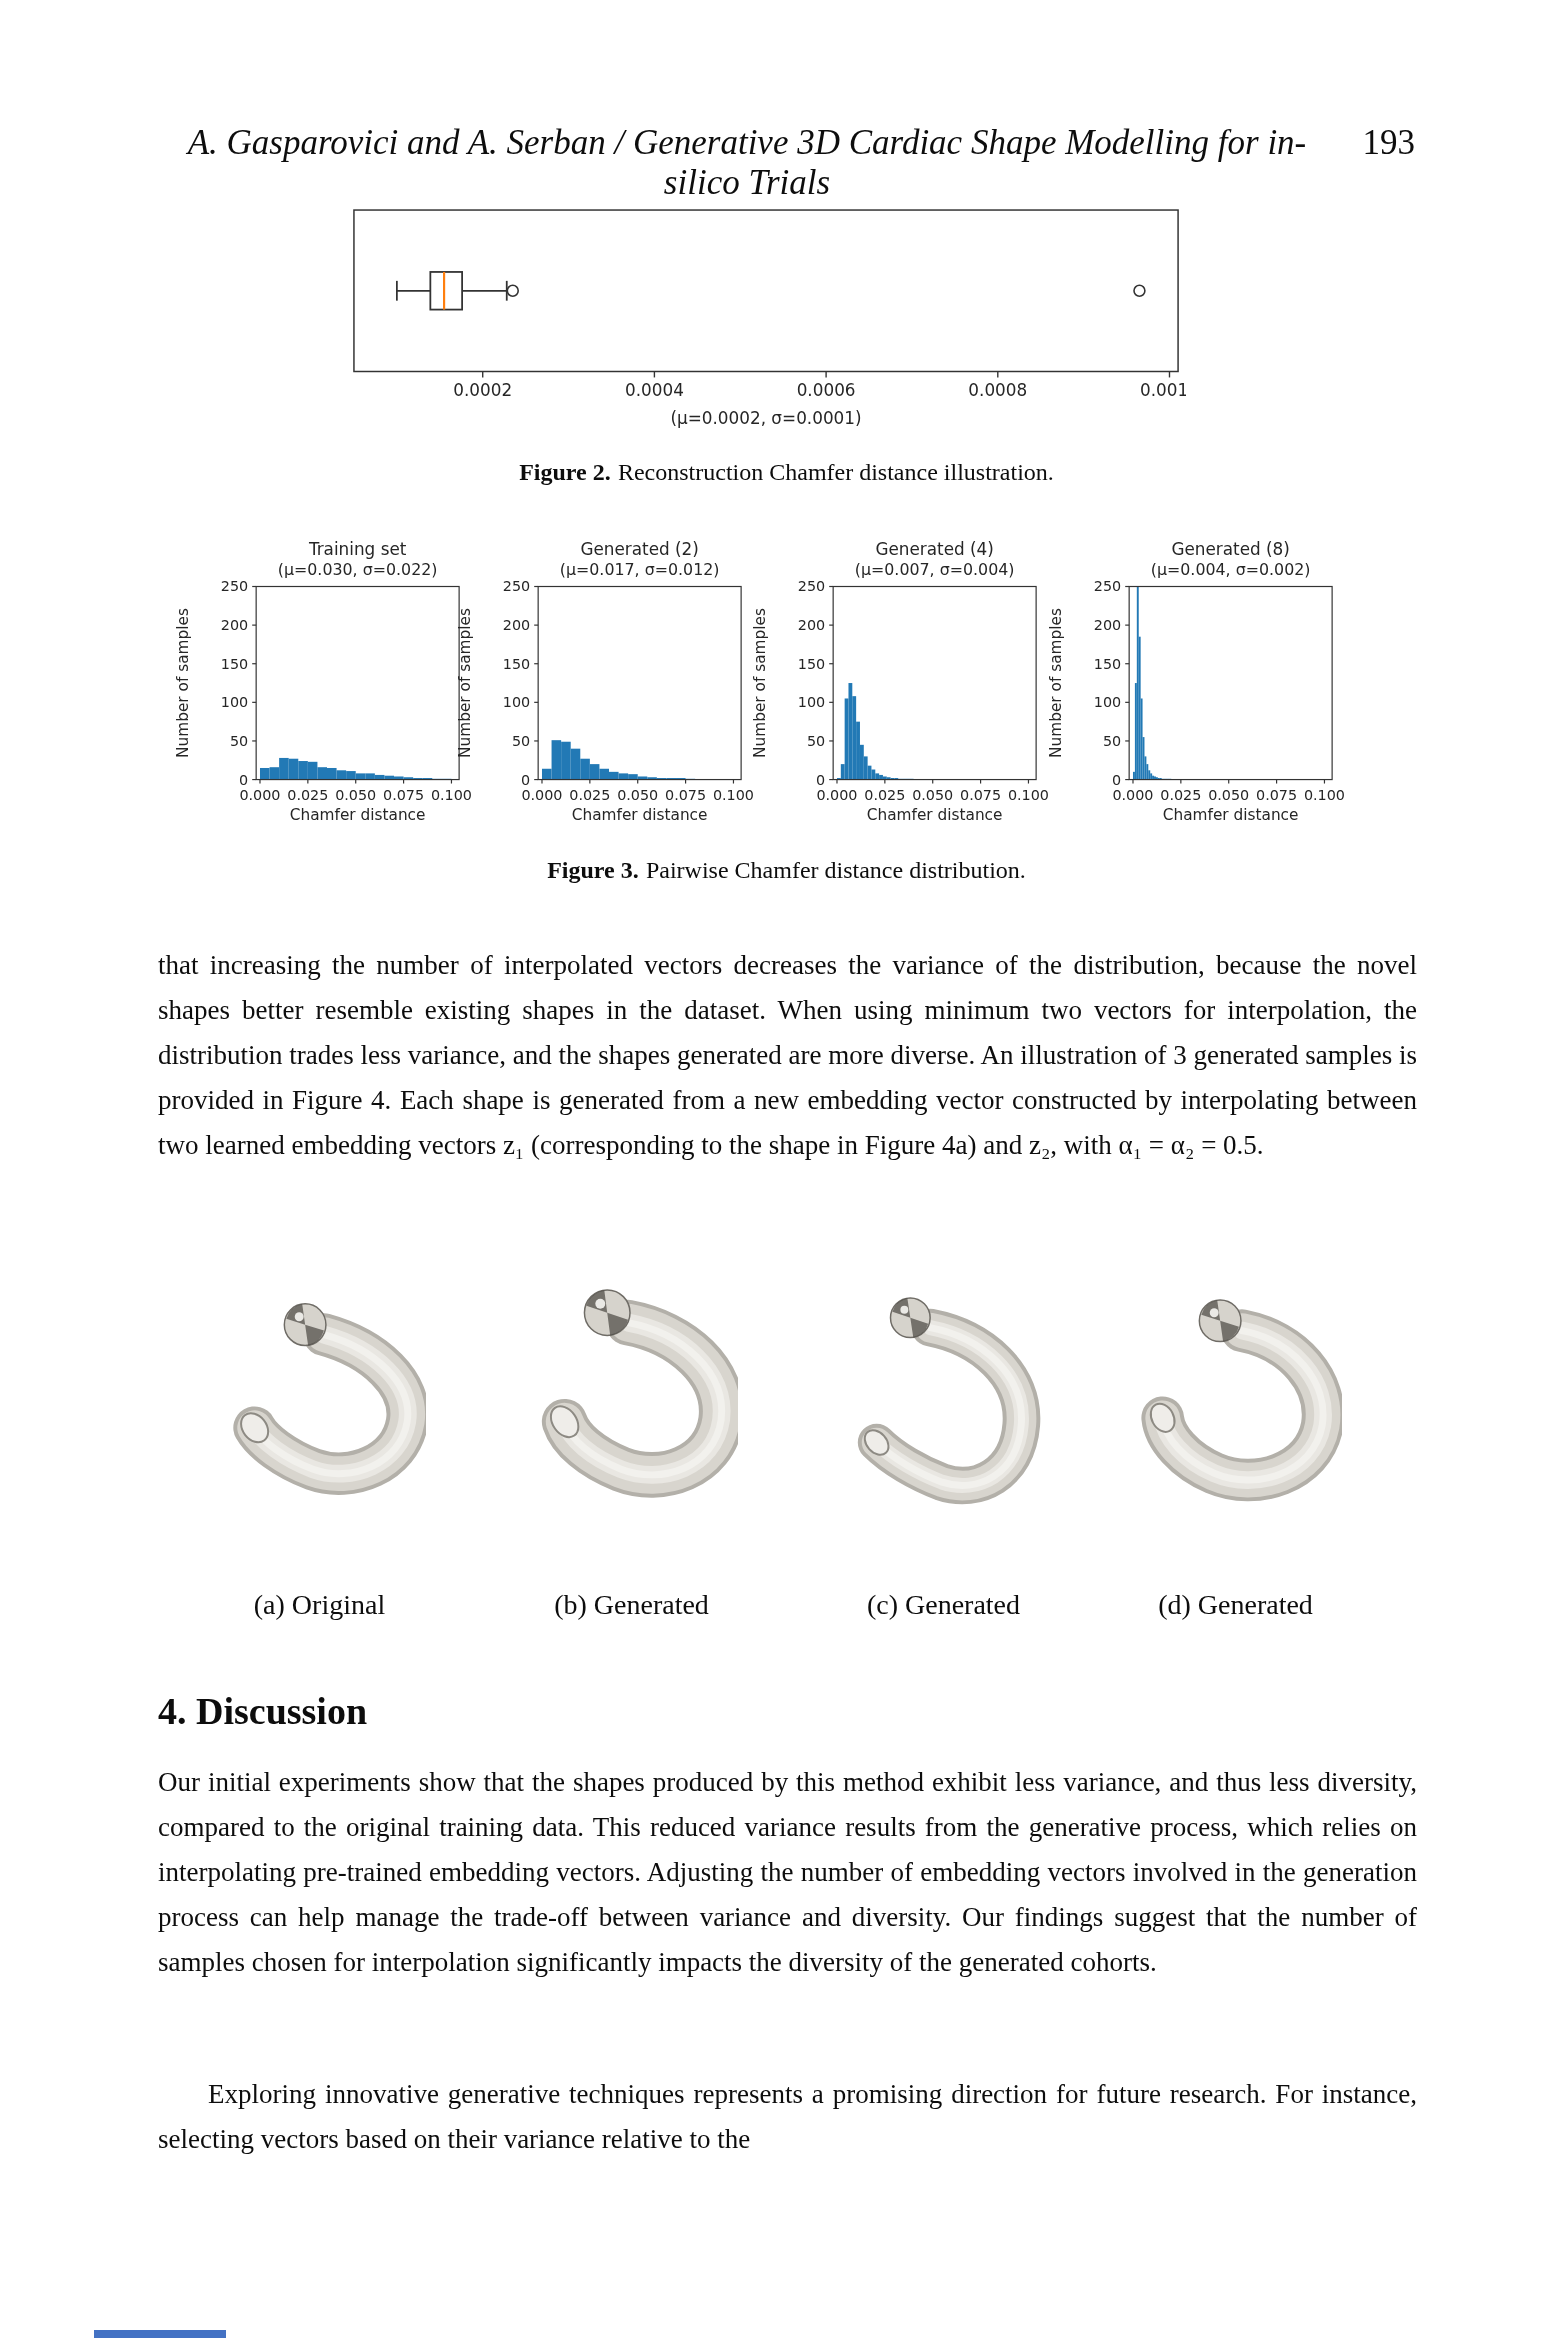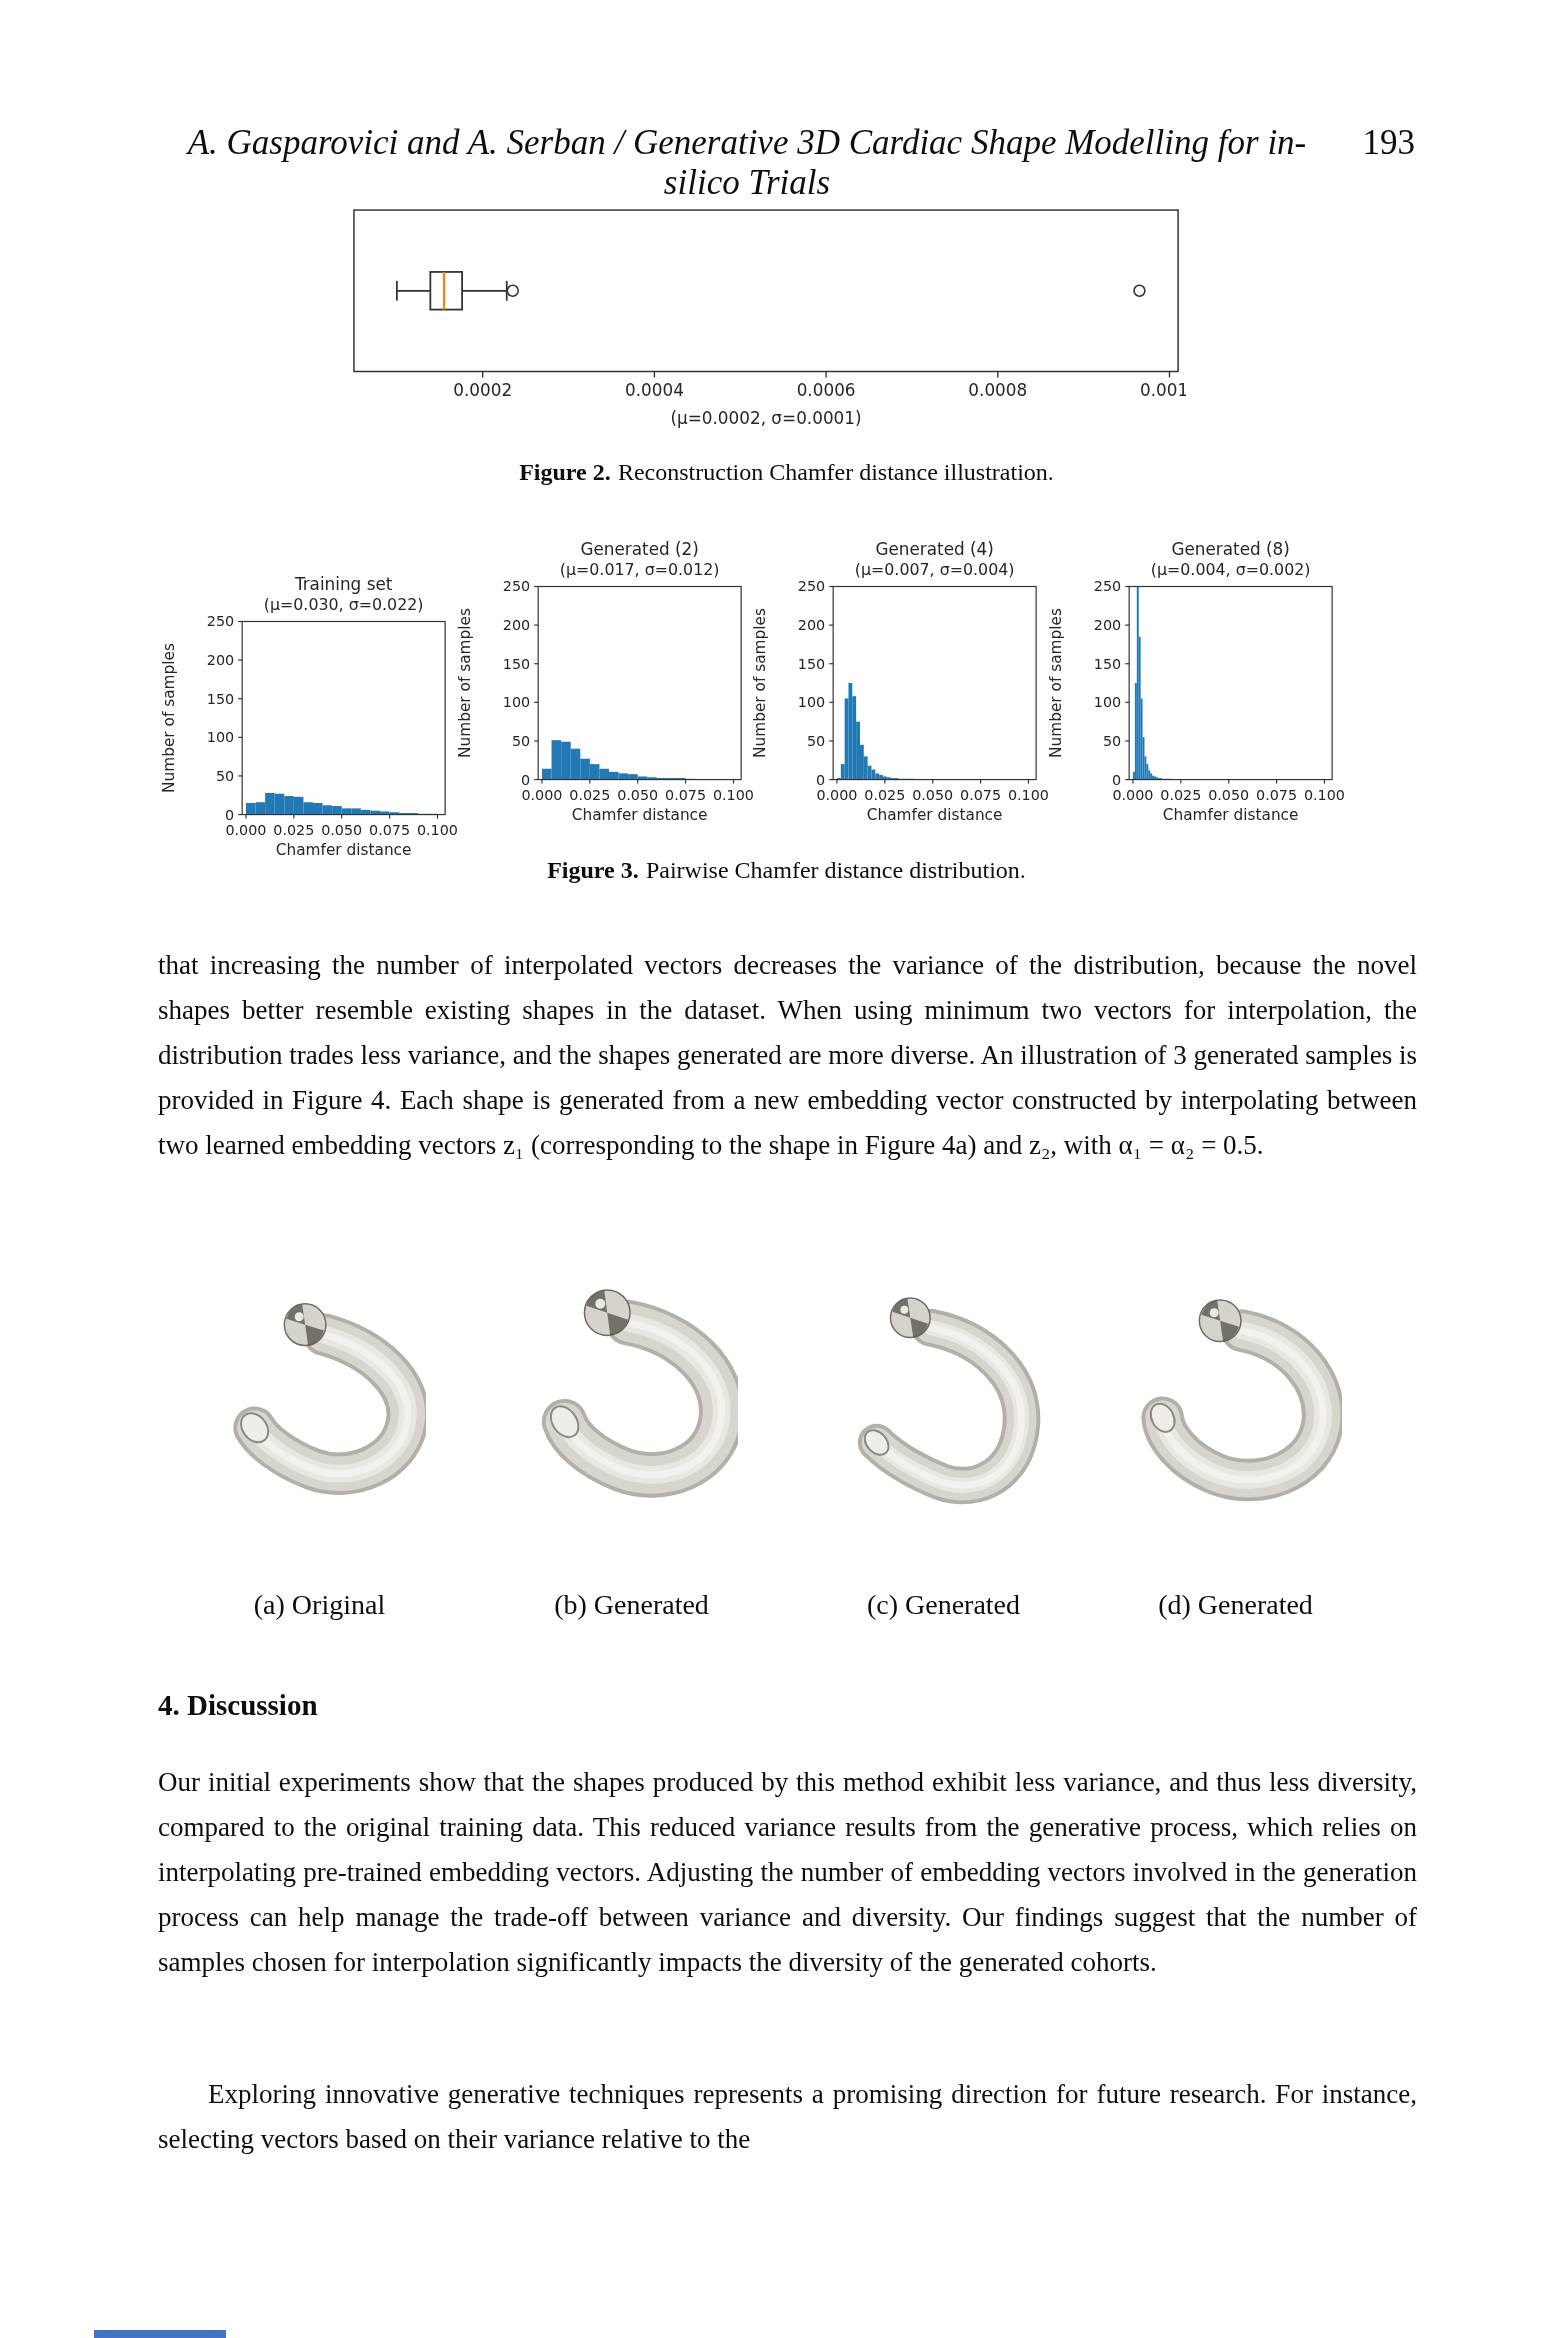--- a/index.html
+++ b/index.html
@@ -6,36 +6,36 @@
   .page{position:relative;width:1561px;height:2338px;background:#ffffff;overflow:hidden;
         font-family:"Liberation Serif", serif;color:#0d0d0d;}
 
   .running-header{position:absolute;top:123px;left:158px;width:1257px;display:flex;
         align-items:baseline;font-size:35px;}
   .running-title{flex:1;text-align:center;font-style:italic;}
   .page-number{width:79px;text-align:right;font-style:normal;}
 
   .chart-box{position:absolute;}
   .hist{position:absolute;top:535px;width:299px;height:303px;}
-  .hist-1{left:158px;margin-top:35px;} .hist-2{left:454px;} .hist-3{left:749px;} .hist-4{left:1045px;}
+  .hist-1{left:172px;} .hist-2{left:454px;} .hist-3{left:749px;} .hist-4{left:1045px;}
 
   .caption{position:absolute;left:158px;width:1257px;text-align:center;font-size:24px;}
   .cap-label{font-weight:bold;text-align:center;}
   .cap-text{margin-left:0.3em;}
   .fig2-caption{top:459px;}
   .fig3-caption{top:857px;}
   .fig4-caption{top:1584px;}
 
   .para{position:absolute;left:158px;width:1259px;font-size:27px;line-height:45px;
         text-align:justify;margin:0;}
   .para-1{top:943px;}
   .para-2{top:1760px;}
   .para-3{top:2072px;text-indent:50px;}
 
-  .section-heading{position:absolute;left:158px;top:1689px;font-size:29px;font-weight:bold;margin:0;}
+  .section-heading{position:absolute;left:158px;top:1689px;font-size:38px;font-weight:bold;margin:0;}
 
   .shape{position:absolute;width:213px;height:233px;}
   .shape-a{left:213px;top:1279px;} .shape-b{left:525px;top:1273px;}
   .shape-c{left:837px;top:1276px;} .shape-d{left:1129px;top:1279px;}
   .shape-label{position:absolute;top:1589px;width:213px;text-align:center;font-size:28px;}
   .label-a{left:213px;} .label-b{left:525px;} .label-c{left:837px;text-align:center;} .label-d{left:1129px;}
 
   .t1{fill:none;stroke:#b3b0a9;stroke-width:43px;stroke-linecap:round;}
   .t2{fill:none;stroke:#d8d5ce;stroke-width:35px;stroke-linecap:round;}
   .t3{fill:none;stroke:#e9e7e2;stroke-width:18px;stroke-linecap:round;}

